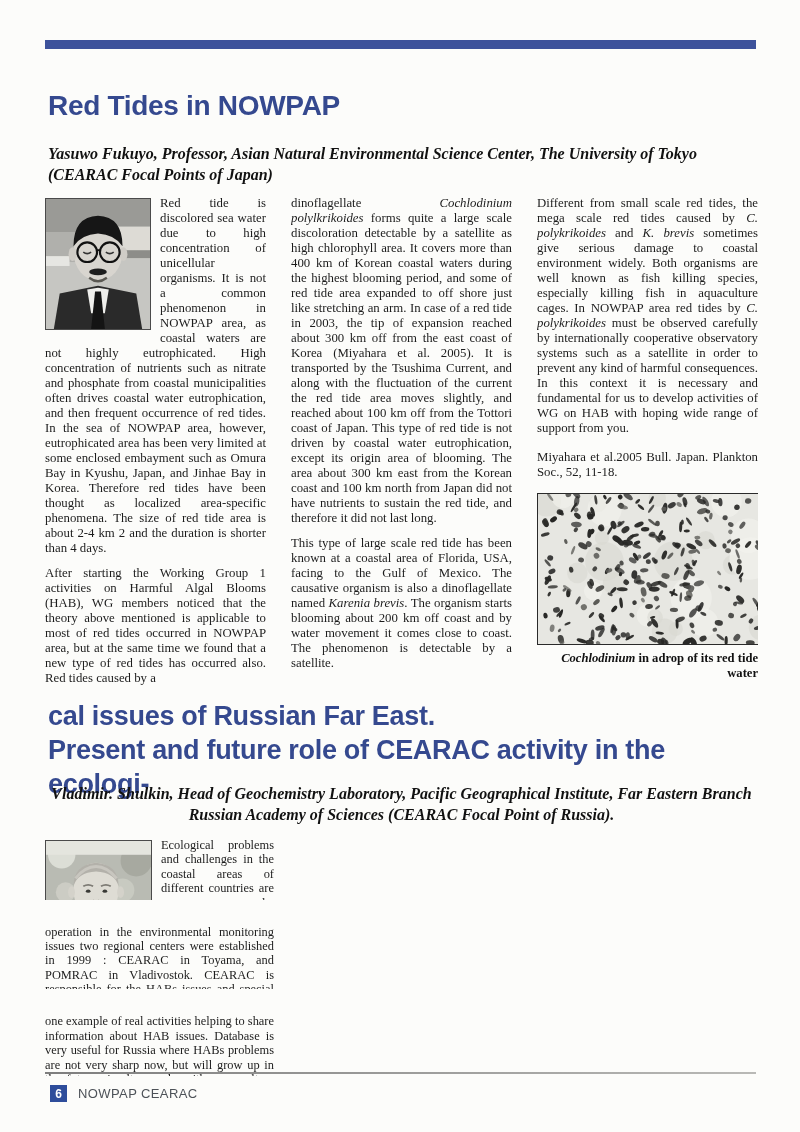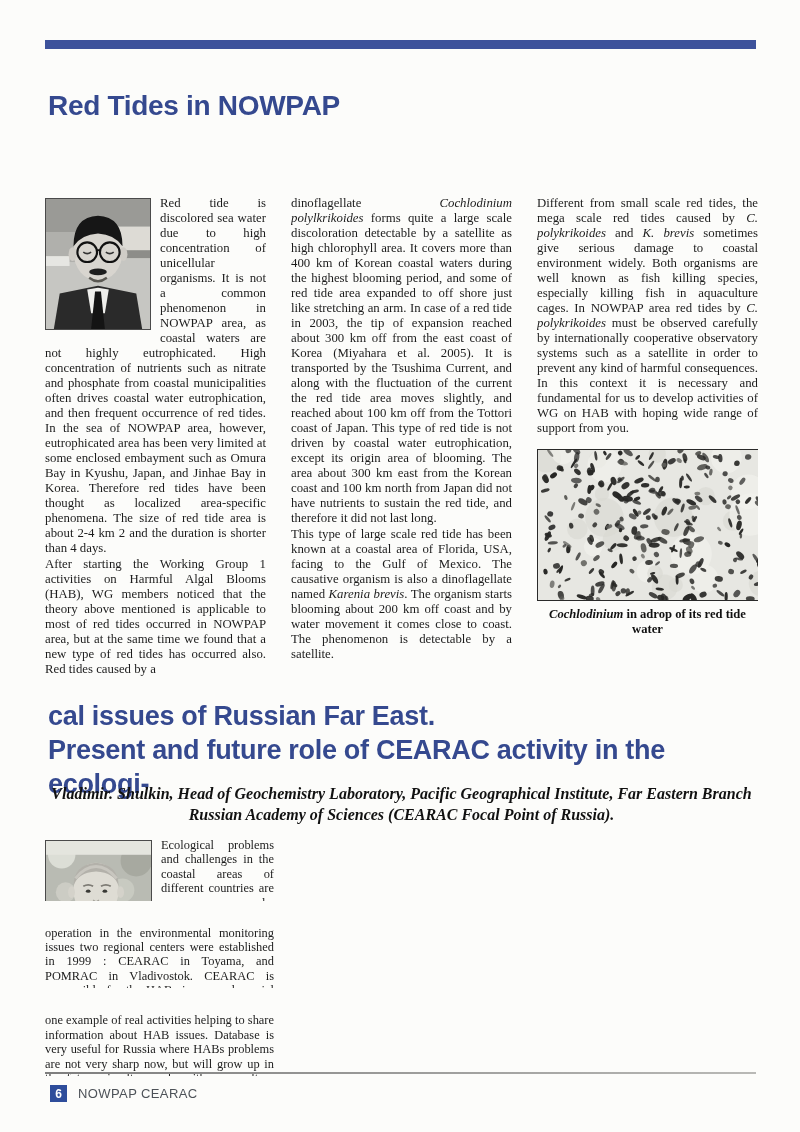--- a/index.html
+++ b/index.html
@@ -32,36 +32,36 @@
   .a2-byline{top:783px;text-align:center;}
   .cols{
     position:absolute;left:45px;width:713px;display:flex;gap:25px;
   }
   .a1-cols{top:196px;height:500px;}
   .a2-cols{top:838px;height:238px;flex-direction:column;}
   .col{width:229px;overflow:hidden;text-align:justify;}
   .a1-cols .col{font-size:12.8px;line-height:15px;}
   .a2-cols .col{font-size:12.4px;line-height:14.4px;}
   .col p{margin:0;}
-  .col p + p{margin-top:1px;}
+  .col p + p{margin-top:10px;}
   .photo{
     float:left;border:1px solid #4a4a4a;background:#c9c9c5;
     margin:2px 9px 3px 0;
   }
   .photo1{width:106px;height:132px;}
   .photo2{width:107px;height:127px;}
   .photo svg{display:block;width:100%;height:100%;}
   .reference{margin-top:14px !important;}
   .figure{margin-top:13px;}
   .micrograph-frame{
     width:227px;height:152px;border:1px solid #2a2a2a;background:#e7e7e2;
   }
   .micrograph-frame svg{display:block;width:100%;height:100%;}
   .caption{
-    margin-top:6px;text-align:center;font-weight:bold;font-size:12.6px;
+    margin-top:6px;text-align:right;font-weight:bold;font-size:12.6px;
     font-family:"Liberation Serif", serif;color:#111;
   }
   .caption i{font-style:italic;}
   .a2-title{
     position:absolute;left:48px;top:700px;width:710px;
     font-family:"Liberation Sans", sans-serif;font-weight:bold;
     font-size:27px;line-height:1.25;color:var(--accent);letter-spacing:-0.3px;
   }
   .footer-rule{
     position:absolute;left:45px;top:1072px;width:711px;height:2px;
@@ -81,20 +81,21 @@
   }
 </style>
 </head>
 <body>
 
 <div class="page">
 
   <div class="topbar"></div>
 
   <div class="a1-title">Red Tides in NOWPAP</div>
+  <div class="byline a1-byline">Yasuwo Fukuyo, Professor, Asian Natural Environmental Science Center, The University of Tokyo (CEARAC Focal Points of Japan)</div>
 
   <div class="cols a1-cols">
     <div class="col">
       <p>
         <span class="photo photo1">
           <svg viewBox="0 0 106 132" preserveAspectRatio="none">
             <rect x="0" y="0" width="106" height="132" fill="#c6c6c2"></rect>
             <rect x="0" y="0" width="106" height="34" fill="#9a9a96"></rect>
             <rect x="0" y="34" width="30" height="30" fill="#b0b0ac"></rect>
             <rect x="70" y="28" width="36" height="26" fill="#dddbd5"></rect>
@@ -120,20 +121,21 @@
       <p><span>After starting the Working Group 1 activities on Harmful Algal Blooms (HAB), WG members noticed that the theory above mentioned is applicable to most of red tides occurred in NOWPAP area, but at the same time we found that a new type of red tides has occurred also. Red tides caused by a</span></p>
     </div>
 
     <div class="col">
       <p><span>dinoflagellate </span><i>Cochlodinium polylkrikoides</i><span> forms quite a large scale discoloration detectable by a satellite as high chlorophyll area. It covers more than 400 km of Korean coastal waters during the highest blooming period, and some of red tide area expanded to off shore just like stretching an arm. In case of a red tide in 2003, the tip of expansion reached about 300 km off from the east coast of Korea (Miyahara et al. 2005). It is transported by the Tsushima Current, and along with the fluctuation of the current the red tide area moves slightly, and reached about 100 km off from the Tottori coast of Japan. This type of red tide is not driven by coastal water eutrophication, except its origin area of blooming. The area about 300 km east from the Korean coast and 100 km north from Japan did not have nutrients to sustain the red tide, and therefore it did not last long.</span></p>
       <p><span>This type of large scale red tide has been known at a coastal area of Florida, USA, facing to the Gulf of Mexico. The causative organism is also a dinoflagellate named </span><i>Karenia brevis</i><span>. The organism starts blooming about 200 km off coast and by water movement it comes close to coast. The phenomenon is detectable by a satellite.</span></p>
     </div>
 
     <div class="col">
       <p><span>Different from small scale red tides, the mega scale red tides caused by </span><i>C. polykrikoides</i><span> and </span><i>K. brevis</i><span> sometimes give serious damage to coastal environment widely. Both organisms are well known as fish killing species, especially killing fish in aquaculture cages. In NOWPAP area red tides by </span><i>C. polykrikoides</i><span> must be observed carefully by internationally cooperative observatory systems such as a satellite in order to prevent any kind of harmful consequences. In this context it is necessary and fundamental for us to develop activities of WG on HAB with hoping wide range of support from you.</span></p>
+      <p class="reference">Miyahara et al.2005 Bull. Japan. Plankton Soc., 52, 11-18.</p>
       <div class="figure">
         <div class="micrograph-frame">
           <svg viewBox="0 0 227 150" preserveAspectRatio="none">
               <circle cx="136.45055168587714" cy="67.24358384963125" r="19.639452695846558" fill="#d8d8d2" opacity="0.6"></circle>
               <circle cx="39.6827550153248" cy="78.98888132767752" r="10.371647909283638" fill="#d8d8d2" opacity="0.6"></circle>
               <circle cx="196.46274516591802" cy="70.84755826508626" r="9.998779747635126" fill="#d8d8d2" opacity="0.6"></circle>
               <circle cx="169.28242725110613" cy="46.05022701434791" r="9.15606140717864" fill="#d8d8d2" opacity="0.6"></circle>
               <circle cx="155.86092806747183" cy="91.59313476411626" r="6.061487231403589" fill="#f3f3ee" opacity="0.6"></circle>
               <circle cx="190.07559568155557" cy="7.681389944627881" r="15.477183848619461" fill="#f3f3ee" opacity="0.6"></circle>
               <circle cx="60.59900901536457" cy="9.26720886491239" r="8.971024114638567" fill="#d8d8d2" opacity="0.6"></circle>

